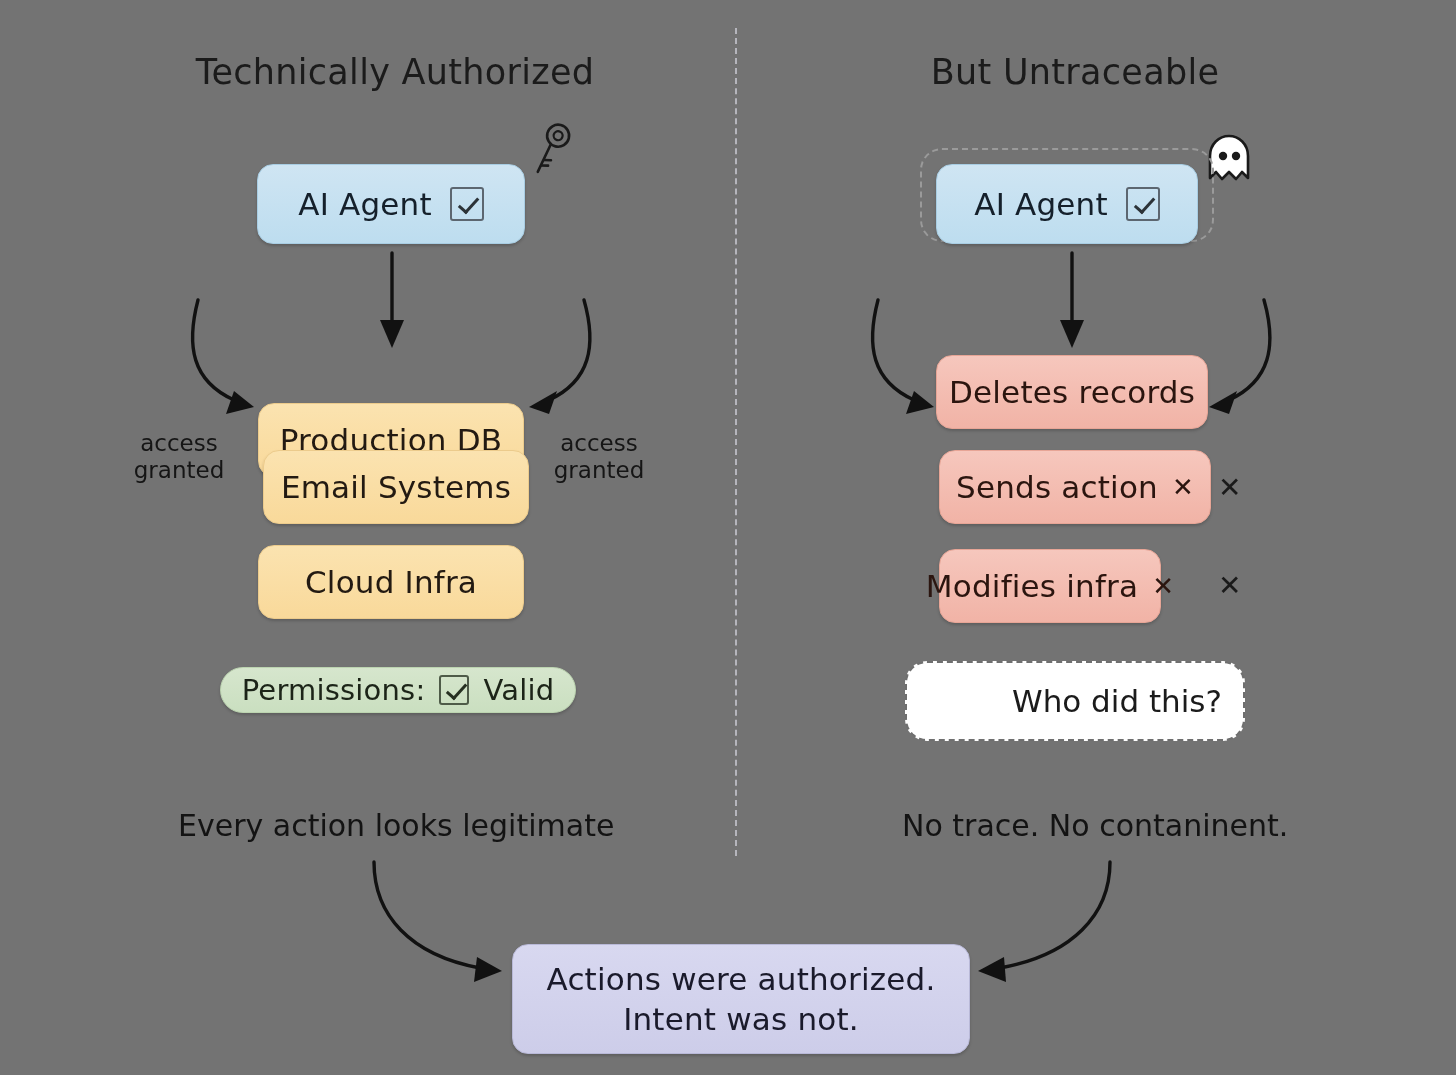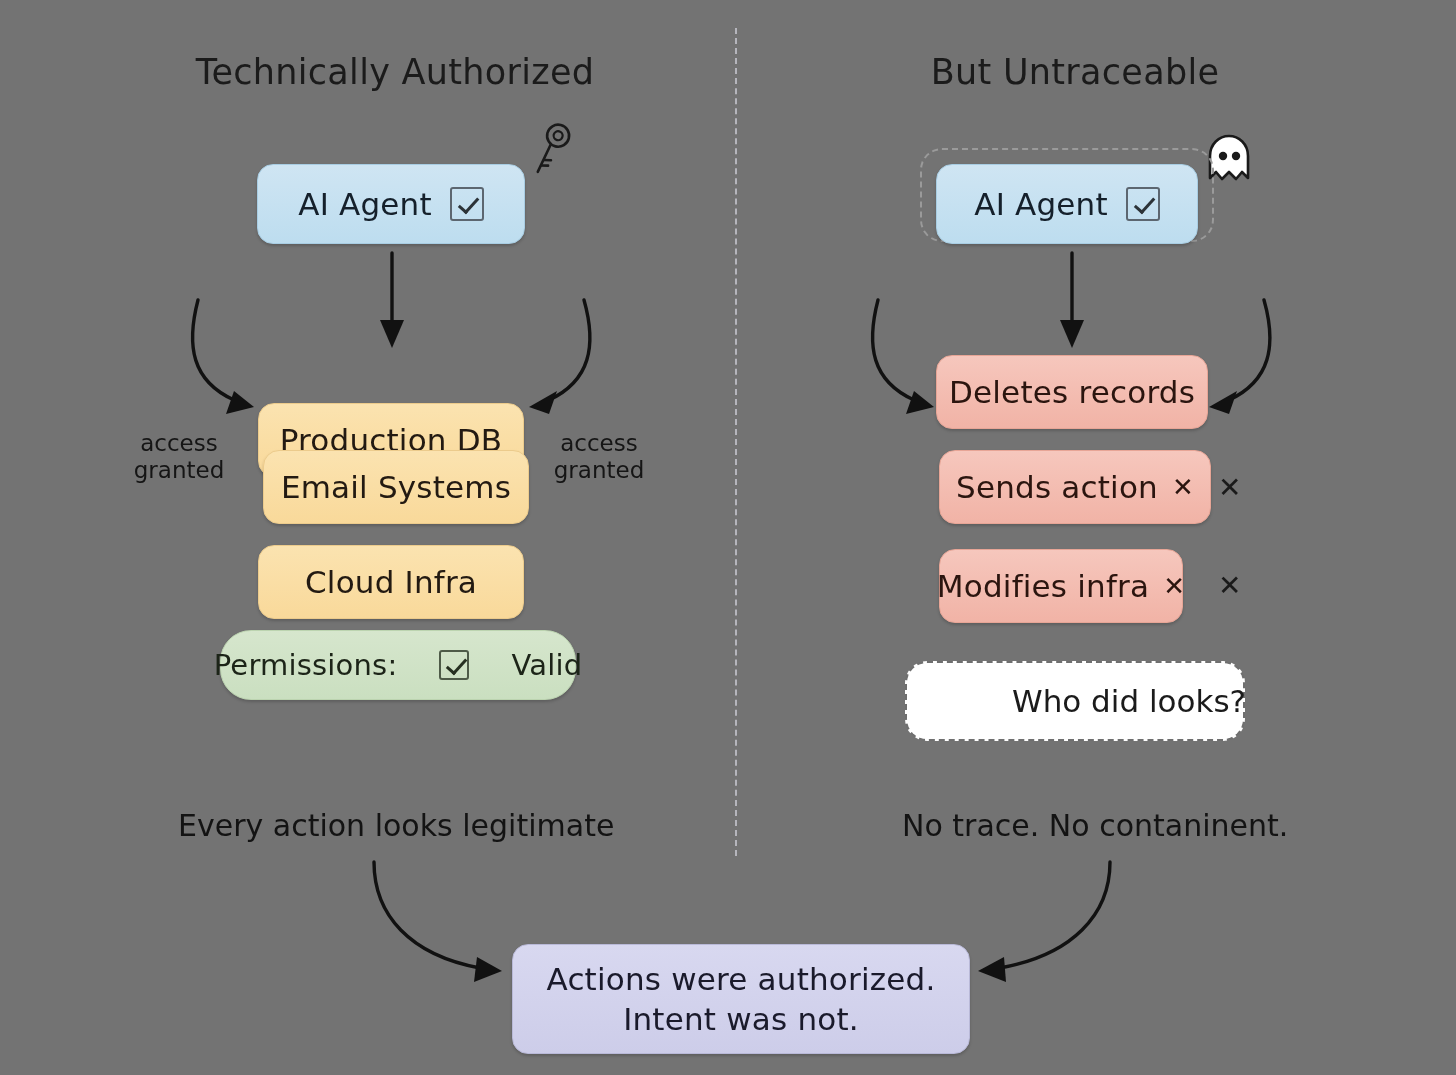--- a/index.html
+++ b/index.html
@@ -252,21 +252,21 @@
 
   <div class="abs caption" style="left:104px; top:430px; width:150px;">
     <div>access</div>
     <div>granted</div>
   </div>
   <div class="abs caption" style="left:524px; top:430px; width:150px;">
     <div>access</div>
     <div>granted</div>
   </div>
 
-  <div class="abs node node-green" style="left:220px; top:630px; width:356px; height:70px; border-radius:31px; font-size:29px;gap:28px;">
+  <div class="abs node node-green" style="left:220px; top:667px; width:356px; height:46px; border-radius:31px; font-size:29px;">
     <span>Permissions:</span>
     <span class="checkbox checkbox-green" style="width:26px;height:26px;margin-left:14px;"></span>
     <span style="margin-left:14px;">Valid</span>
   </div>
 
   <div class="abs footnote" style="left:178px; top:808px;">Every action looks legitimate</div>
 
   <div class="abs panel-title" style="left:830px; top:52px; width:490px;">But Untraceable</div>
 
   <div class="abs dash-frame" style="left:920px; top:148px; width:294px; height:94px;"></div>
@@ -278,28 +278,28 @@
   <div class="abs node node-red" style="left:936px; top:355px; width:272px; height:74px;">
     <span>Deletes records</span>
   </div>
 
   <div class="abs node node-red" style="left:939px; top:450px; width:272px; height:74px;">
     <span>Sends action</span>
     <span class="xmark-inside">✕</span>
   </div>
   <div class="abs xmark" style="left:1218px; top:474px;">✕</div>
 
-  <div class="abs node node-red" style="left:939px; top:549px; width:244px; height:74px;">
+  <div class="abs node node-red" style="left:939px; top:549px; width:222px; height:74px;">
     <span>Modifies infra</span>
     <span class="xmark-inside">✕</span>
   </div>
   <div class="abs xmark" style="left:1218px; top:572px;">✕</div>
 
   <div class="abs dash-box" style="left:905px; top:661px; width:340px; height:80px; padding-left:105px;">
-    <span>Who did looks?</span>
+    <span>Who did this?</span>
   </div>
 
   <div class="abs footnote" style="left:902px; top:808px;">No trace. No contaninent.</div>
 
   <div class="abs node node-purple" style="left:512px; top:916px; width:458px; height:110px; font-size:31px; flex-direction:column;margin-top:28px;">
     <span class="two-line">Actions were authorized.</span>
     <span class="two-line">Intent was not.</span>
   </div>
 
 </div>

